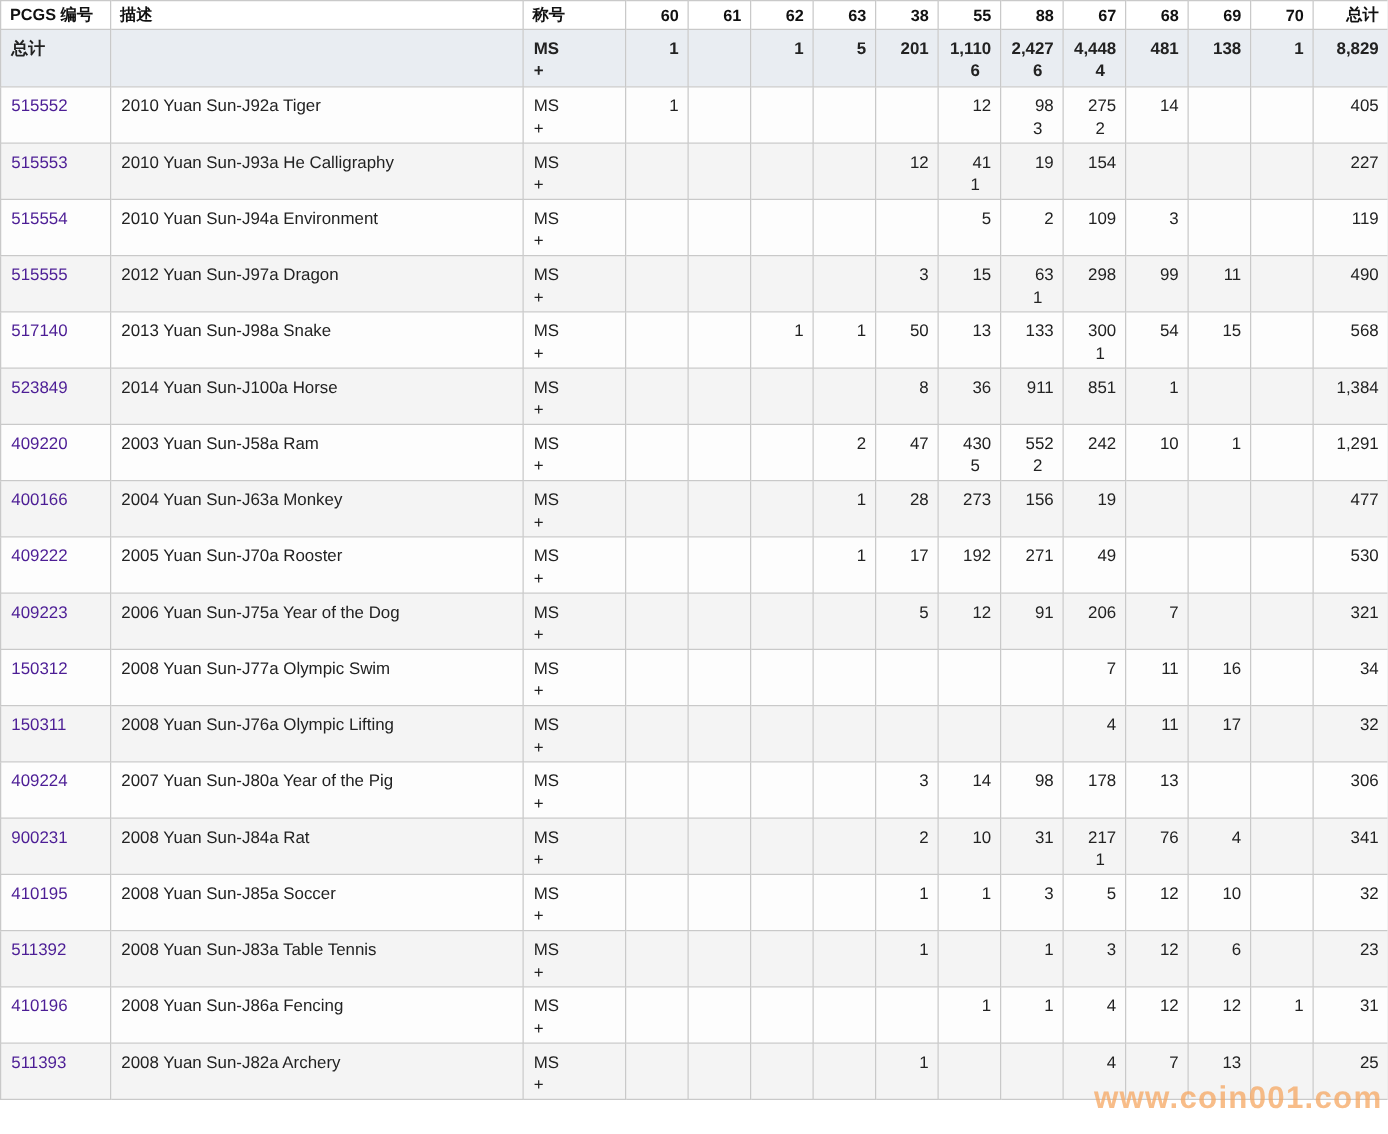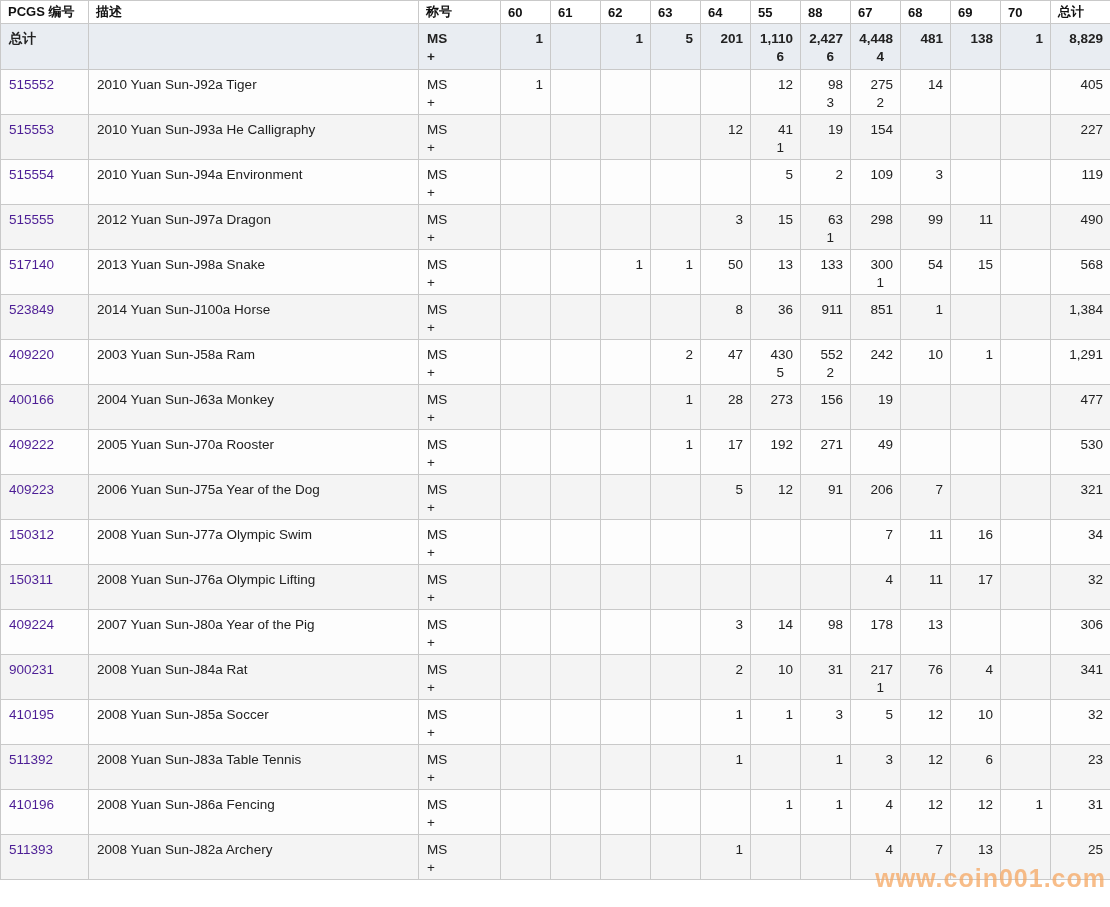--- a/index.html
+++ b/index.html
@@ -7,21 +7,21 @@
   .page { position:relative; width:1110px; height:907px; background:#fff; overflow:hidden; }
 
   .topbar { height:30px; padding:6px 8px 0 8px; display:flex; justify-content:space-between; align-items:flex-start; }
   .page-title { font-size:15px; font-weight:bold; color:#111; letter-spacing:.2px; }
   .photograde-link { font-size:13px; color:#3ea1e4; text-decoration:none; cursor:pointer; }
 
   table.pop { width:1110px; border-collapse:collapse; table-layout:fixed; }
   .pop th, .pop td { border:1px solid #c9c9c9; overflow:hidden; }
 
   thead tr { height:22px; }
-  .pop th { font-size:13px; font-weight:bold; color:#111; padding:2px 7px; text-align:left; background:#fff; white-space:nowrap; }
+  .pop th { font-size:13px; font-weight:bold; color:#111; padding:2px 7px; text-align:right; background:#fff; white-space:nowrap; }
   .pop th.left { text-align:left; }
 
   tr.totals-row { height:46px; background:#e9edf2; }
   tr.totals-row td { font-weight:bold; }
 
   tbody tr.data-row { height:45px; }
   tbody tr.row-odd  { background:#fdfdfd; }
   tbody tr.row-even { background:#f4f4f4; }
 
   .pop td { vertical-align:top; font-size:13.5px; color:#222; padding:6px 7px 0 2px; line-height:18px; }
@@ -60,21 +60,21 @@
     </colgroup>
     <thead>
       <tr id="header-row">
           <th class="left">PCGS 编号</th>
           <th class="left">描述</th>
           <th class="left">称号</th>
           <th>60</th>
           <th>61</th>
           <th>62</th>
           <th>63</th>
-          <th>64</th>
+          <th>38</th>
           <th>55</th>
           <th>88</th>
           <th>67</th>
           <th>68</th>
           <th>69</th>
           <th>70</th>
           <th>总计</th>
         </tr>
     </thead>
     <tbody id="table-body">

